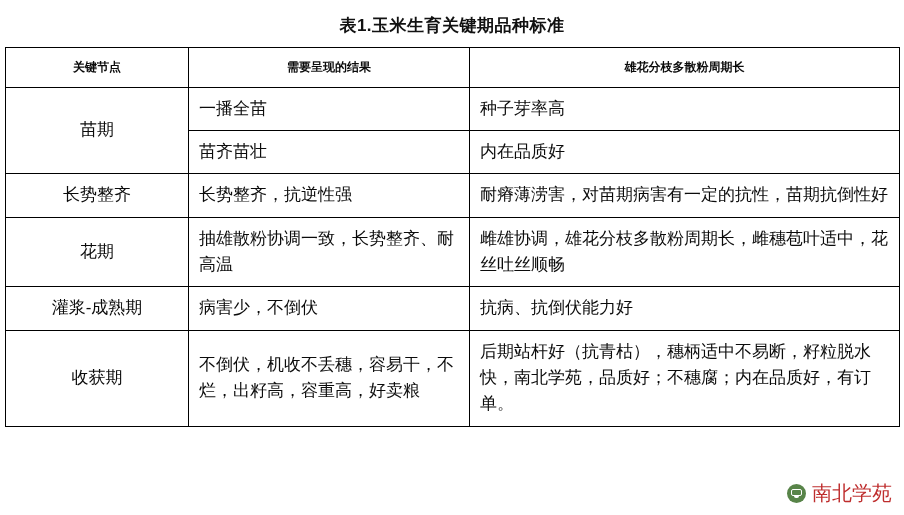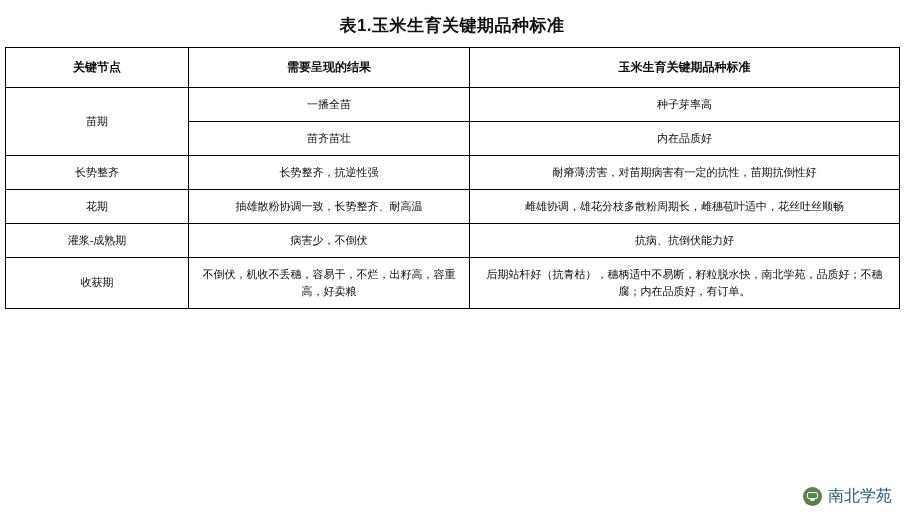--- a/index.html
+++ b/index.html
@@ -31,24 +31,23 @@
   }
   table.std {
     border-collapse: collapse;
     width: 894px;
     margin: 0 5px;
     table-layout: fixed;
   }
   table.std th, table.std td {
     border: 1px solid #000000;
     vertical-align: middle;
-    font-size: 11px;
+    font-size: 17px;
     line-height: 1.55;
     color: #0b0b0b;
-    text-align: center;
   }
   table.std th {
     text-align: center;
     font-weight: 700;
     padding: 10px 6px;
     font-size: 12px;
   }
   td.stage {
     text-align: center;
     padding: 8px 6px;
@@ -62,22 +61,22 @@
   col.c2 { width: 281px; }
   col.c3 { width: 430px; }
 
   .watermark {
     position: absolute;
     right: 12px;
     bottom: 8px;
     display: flex;
     align-items: center;
     gap: 6px;
-    color: #0c4a6e;
-    font-size: 16px;
+    color: #b91c1c;
+    font-size: 20px;
     opacity: 0.92;
   }
   .wm-badge {
     width: 19px;
     height: 19px;
     border-radius: 50%;
     background: #4a7a3a;
     position: relative;
     display: inline-block;
   }
@@ -113,21 +112,21 @@
   <table class="std">
     <colgroup>
       <col class="c1">
       <col class="c2">
       <col class="c3">
     </colgroup>
     <thead>
       <tr>
         <th>关键节点</th>
         <th>需要呈现的结果</th>
-        <th>玉米生育关键期品种标准</th>
+        <th>雄花分枝多散粉周期长</th>
       </tr>
     </thead>
     <tbody>
       <tr>
         <td class="stage" rowspan="2">苗期</td>
         <td class="cell">一播全苗</td>
         <td class="cell">种子芽率高</td>
       </tr>
       <tr>
         <td class="cell">苗齐苗壮</td>

